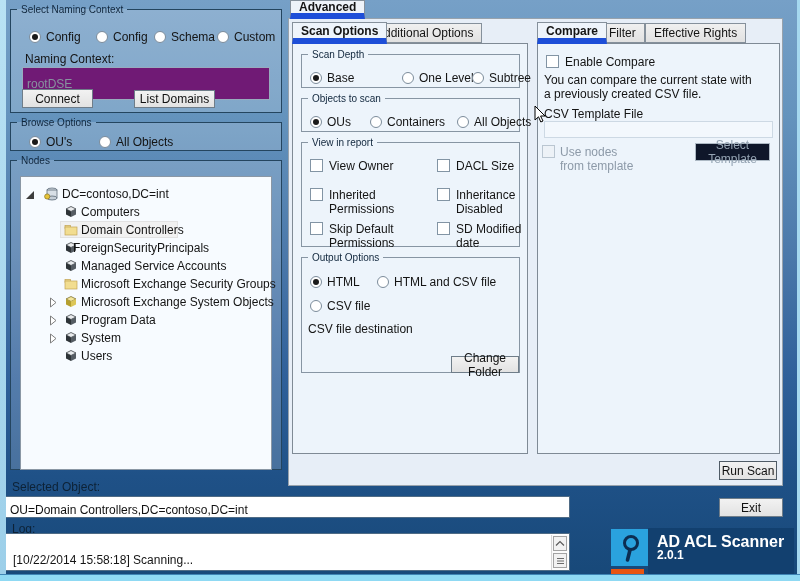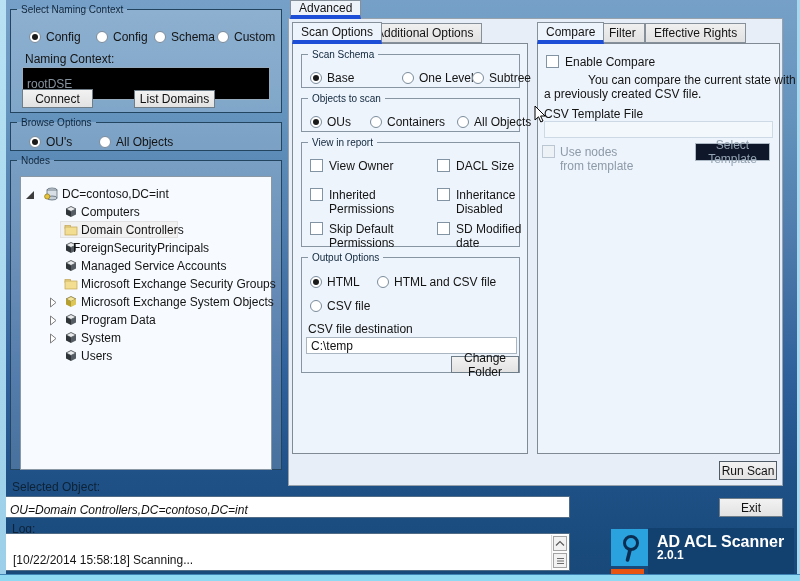--- a/index.html
+++ b/index.html
@@ -37,21 +37,21 @@
   .btn.disabled { background:#0f172a; border-color:#adb9c4; color:#94a3b2; }
 
   .field { position:absolute; background:#fff; border:1px solid #60788e; font-size:12px;
            font-family:"Liberation Sans",sans-serif; padding:0 4px; color:#111; }
   input.field { outline:none; }
 
   
   .tab { position:absolute; height:20px; display:flex; align-items:center; padding:0 8px;
          background:linear-gradient(180deg,#f0f0f0,#e1e1e1); border:1px solid #85909b;
          font-size:12px; z-index:1; }
-  .tab.active { background:#eef4fb; border-bottom:4px solid #1d4ed8; height:22px; z-index:3; }
+  .tab.active { background:#eef4fb; border-bottom:6px solid #1d4ed8; height:22px; z-index:3;font-weight:bold; }
 
   .panel { position:absolute; background:#edf4fb; border:1px solid #7f8a95; z-index:2; }
 
   
   .treebox { position:absolute; left:9px; top:10px; width:252px; height:294px;
              background:#f7fbff; border:1px solid #8a97a5; }
   .trow { position:absolute; height:17px; font-size:12px; white-space:nowrap; }
   .trow .ticon { position:absolute; top:1px; }
   .trow .tlabel { position:absolute; top:1px; }
   .hl { position:absolute; background:#f1f1f1; border:1px solid #e2e2e2; }
@@ -77,21 +77,21 @@
   <legend>Select Naming Context</legend>
   <span class="radio on" style="left:18px; top:16px;"></span>
   <span class="lbl" style="left:35px; top:15px;">Config</span>
   <span class="radio" style="left:85px; top:16px;"></span>
   <span class="lbl" style="left:102px; top:15px;">Config</span>
   <span class="radio" style="left:143px; top:16px;"></span>
   <span class="lbl" style="left:160px; top:15px;">Schema</span>
   <span class="radio" style="left:206px; top:16px;"></span>
   <span class="lbl" style="left:223px; top:15px;">Custom</span>
   <span class="lbl" style="left:14px; top:37px;">Naming Context:</span>
-  <input class="field" style="left: 11px; top: 52px; width: 248px; height: 33px; background: #000000; border-color: rgb(151, 171, 190); color: rgb(135, 147, 159);" value="rootDSE">
+  <input class="field" style="left: 11px; top: 52px; width: 248px; height: 33px; background: #701a75; border-color: rgb(151, 171, 190); color: rgb(135, 147, 159);" value="rootDSE">
   <button class="btn" style="left:11px; top:74px; width:71px; height:19px;">Connect</button>
   <button class="btn" style="left:123px; top:75px; width:81px; height:18px;">List Domains</button>
 </fieldset>
 
 <fieldset class="fs-blue" style="left:10px; top:117px; width:272px; height:34px;">
   <legend>Browse Options</legend>
   <span class="radio on" style="left:18px; top:8px;"></span>
   <span class="lbl" style="left:35px; top:7px;">OU's</span>
   <span class="radio" style="left:88px; top:8px;"></span>
   <span class="lbl" style="left:105px; top:7px;">All Objects</span>
@@ -207,21 +207,21 @@
 </fieldset>
 
 <div class="abs" style="left:288px; top:18px; width:495px; height:468px; background:#e7eef7; border:1px solid #98a2ac;"></div>
 <div class="tab active" style="left:290px; top:0px; height:19px; background:#eef3f9;">Advanced</div>
 
 <div class="tab active" style="left:292px; top:22px;">Scan Options</div>
 <div class="tab" style="left:367px; top:23px;">Additional Options</div>
 <div class="panel" style="left:292px; top:43px; width:236px; height:411px;">
 
   <fieldset class="fs-light" style="left:8px; top:5px; width:219px; height:39px;">
-    <legend>Scan Schema</legend>
+    <legend>Scan Depth</legend>
     <span class="radio on" style="left:8px; top:12px;"></span>
     <span class="lbl" style="left:25px; top:11px;">Base</span>
     <span class="radio" style="left:100px; top:12px;"></span>
     <span class="lbl" style="left:117px; top:11px;">One Level</span>
     <span class="radio" style="left:170px; top:12px;"></span>
     <span class="lbl" style="left:187px; top:11px;">Subtree</span>
   </fieldset>
 
   <fieldset class="fs-light" style="left:8px; top:49px; width:219px; height:39px;">
     <legend>Objects to scan</legend>
@@ -257,50 +257,49 @@
 
   <fieldset class="fs-light" style="left:8px; top:208px; width:219px; height:121px;">
     <legend>Output Options</legend>
     <span class="radio on" style="left:8px; top:13px;"></span>
     <span class="lbl" style="left:25px; top:12px;">HTML</span>
     <span class="radio" style="left:75px; top:13px;"></span>
     <span class="lbl" style="left:92px; top:12px;">HTML and CSV file</span>
     <span class="radio" style="left:8px; top:37px;"></span>
     <span class="lbl" style="left:25px; top:36px;">CSV file</span>
     <span class="lbl" style="left:6px; top:59px;">CSV file destination</span>
-    <input class="field" style="left: 4px; top: 74px; width: 211px; height: 17px; border-color: rgb(169, 182, 194);" value="C:\temp">
     <button class="btn" style="left:149px; top:93px; width:68px; height:17px;">Change Folder</button>
   </fieldset>
 
 </div>
 
 <div class="tab active" style="left:537px; top:22px;">Compare</div>
 <div class="tab" style="left:600px; top:23px;">Filter</div>
 <div class="tab" style="left:645px; top:23px;">Effective Rights</div>
 <div class="panel" style="left:537px; top:43px; width:243px; height:411px;">
   <span class="check" style="left:8px; top:11px;"></span>
   <span class="lbl" style="left:27px; top:11px;">Enable Compare</span>
-  <span class="lbl" style="left:6px; top:29px;margin-left:44px;">You can compare the current state with</span>
+  <span class="lbl" style="left:6px; top:29px;">You can compare the current state with</span>
   <span class="lbl" style="left:6px; top:43px;">a previously created CSV file.</span>
   <span class="lbl" style="left:6px; top:63px;">CSV Template File</span>
   <input class="field" style="left: 6px; top: 77px; width: 229px; height: 17px; background: rgb(243, 248, 253); border-color: rgb(205, 217, 228);" value="">
   <span class="check disabled" style="left:4px; top:101px;"></span>
   <span class="lbl dim" style="left:22px; top:101px;">Use nodes</span>
   <span class="lbl dim" style="left:22px; top:115px;">from template</span>
   <button class="btn disabled" style="left:157px; top:99px; width:75px; height:18px;">Select Template</button>
 </div>
 
 <svg class="abs" style="left:534px; top:105px; z-index:9;" width="13" height="19">
   <path d="M1,1 L1,15 L4.5,11.8 L6.8,17 L9,16 L6.6,11 L11,11 Z" fill="#ffffff" stroke="#000000" stroke-width="1"></path>
 </svg>
 
 <button class="btn" style="left:719px; top:461px; width:58px; height:19px; border-color:#4f5b66;">Run Scan</button>
 
 <span class="lbl" style="left:12px; top:480px; color:#0d2236;">Selected Object:</span>
-<input class="field" style="left: 5px; top: 496px; width: 565px; height: 22px; border-color: rgb(79, 107, 133); padding-top: 6px; font-style: italic;" value="OU=Domain Controllers,DC=contoso,DC=int">
+<input class="field" style="left: 5px; top: 496px; width: 565px; height: 22px; border-color: rgb(79, 107, 133); padding-top: 6px;" value="OU=Domain Controllers,DC=contoso,DC=int">
 
 <span class="lbl" style="left:12px; top:522px; color:#0d2236;">Log:</span>
 <div class="abs" style="left:5px; top:533px; width:565px; height:38px; background:#fff; border:1px solid #4f6b85; overflow:hidden;">
   <div class="lbl" style="left:7px; top:19px; position:absolute;">[10/22/2014 15:58:18] Scanning...</div>
   <div class="scrollbar">
     <div class="sb-btn" style="top:1px;">
       <svg width="10" height="7">
           <polyline points="1,5.5 5,1.5 9,5.5" fill="none" stroke="#5a5a5a" stroke-width="1.2"></polyline>
         </svg>
     </div>

